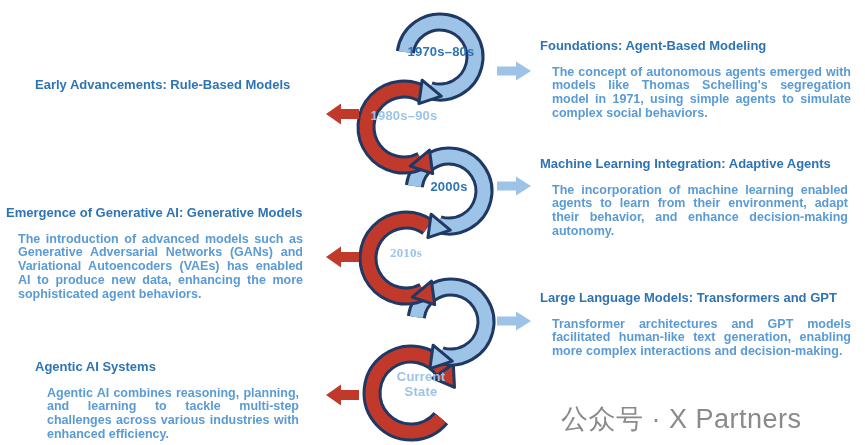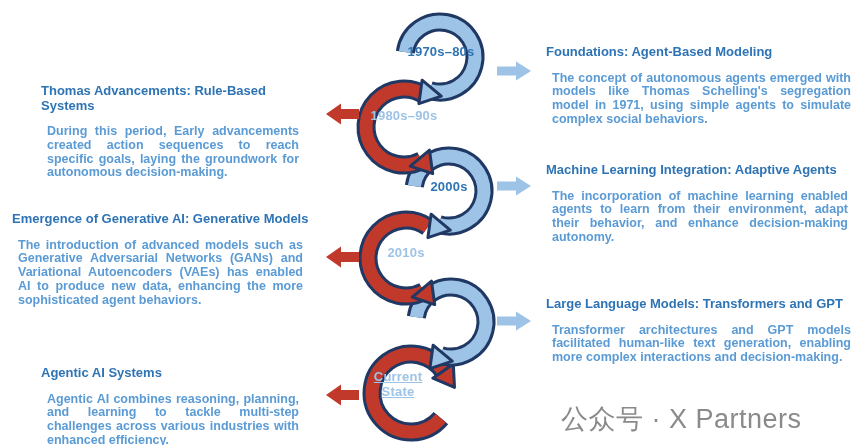--- a/index.html
+++ b/index.html
@@ -10,26 +10,26 @@
   #timeline-host{position:absolute;left:0;top:0;width:865px;height:445px;}
   .clabel{
     position:absolute;text-align:center;font-weight:bold;
     font-size:13px;line-height:15px;letter-spacing:0.2px;
   }
   .on-blue{color:var(--label-on-blue,#2e74b5);}
   .on-red{color:var(--label-on-red,#9dc3e6);}
   .n1{left:394px;top:44px;width:94px;}
   .n2{left:357px;top:108px;width:94px;text-align:center;}
   .n3{left:402px;top:179px;width:94px;}
-  .n4{left:359px;top:245px;width:94px;}
+  .n4{left:359px;top:245px;width:94px;font-family:Liberation Serif, serif;}
   .n5{left:398px;top:311px;width:106px;}
-  .n6{left:363px;top:369px;width:70px;text-decoration:underline;}
+  .n6{left:386px;top:369px;width:70px;}
   .block{position:absolute;}
   .block h3{
-    margin:6px;padding:0;font-size:13px;line-height:14.5px;
+    margin:0;padding:0;font-size:13px;line-height:14.5px;
     color:var(--heading-blue,#2e74b5);font-weight:bold;
   }
   .block p{
     margin:12px;padding:0;font-size:12.5px;line-height:13.8px;
     color:var(--body-blue,#5b9bd5);text-align:justify;font-weight:bold;
   }
   .bl1{left:35px;top:78px;width:276px;}
   .bl2{left:6px;top:206px;width:309px;}
   .bl3{left:35px;top:360px;width:276px;}
   .br1{left:540px;top:39px;width:323px;}
@@ -88,22 +88,21 @@
         <polygon points="326.0,395.0 341.0,384.5 341.0,390.0 359.0,390.0 359.0,400.0 341.0,400.0 341.0,405.5" fill="#c0392b"></polygon>
       </svg></div>
 
   <div class="clabel on-blue n1">1970s–80s</div>
   <div class="clabel on-red  n2">1980s–90s</div>
   <div class="clabel on-blue n3">2000s</div>
   <div class="clabel on-red  n4">2010s</div>
   <div class="clabel on-red  n6">Current State</div>
 
   <section class="block bl1">
-    <h3>Thomas Advancements: Rule-Based Systems</h3>
-    <p>During this period,  Early advancements created action sequences to reach specific goals, laying the groundwork for autonomous decision-making.</p>
+    <h3>Early Advancements: Rule-Based Models</h3>
   </section>
   <section class="block bl3">
     <h3>Agentic AI Systems</h3>
     <p>Agentic AI combines reasoning, planning, and learning to tackle multi-step challenges across various industries with enhanced efficiency.</p>
   </section>
   <section class="block bl2">
     <h3>Emergence of Generative AI: Generative Models</h3>
     <p>The introduction of advanced models such as Generative Adversarial Networks (GANs) and Variational Autoencoders (VAEs) has enabled AI to produce new data, enhancing the more sophisticated agent behaviors.</p>
   </section>
 

